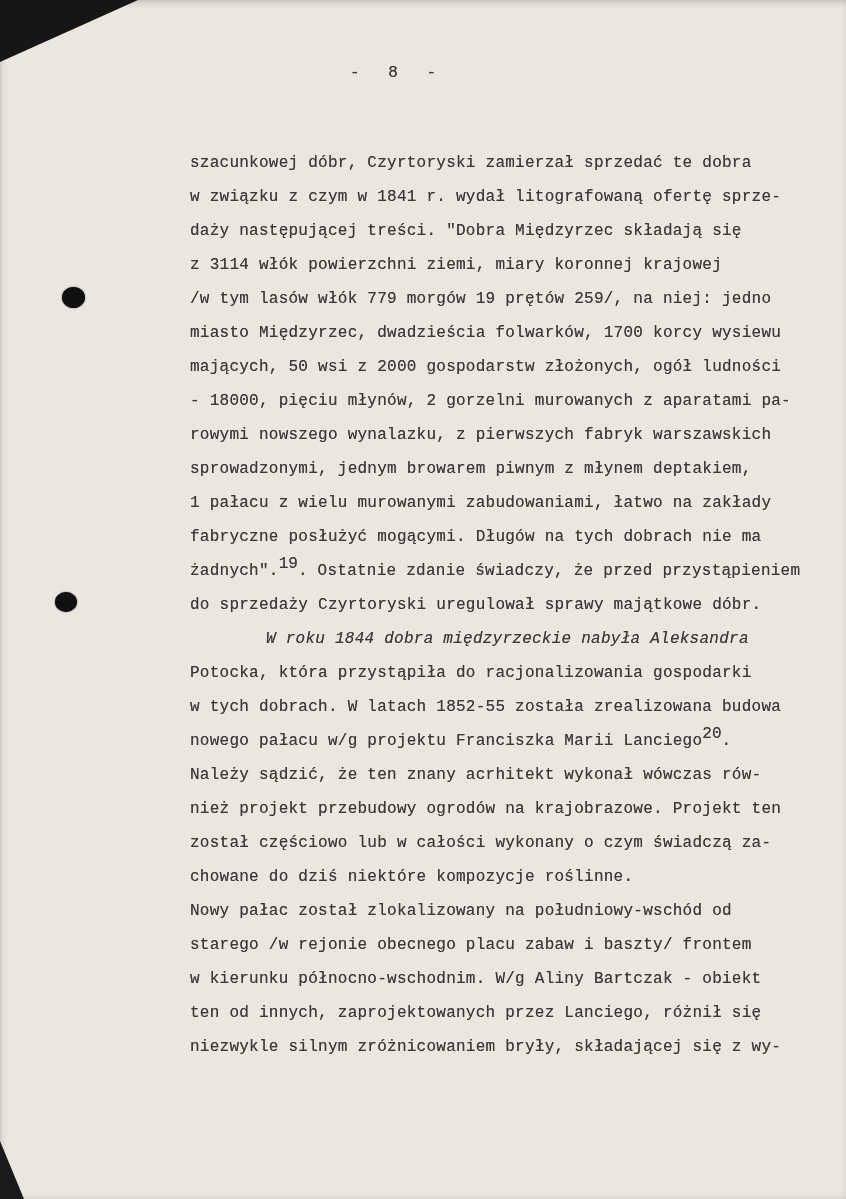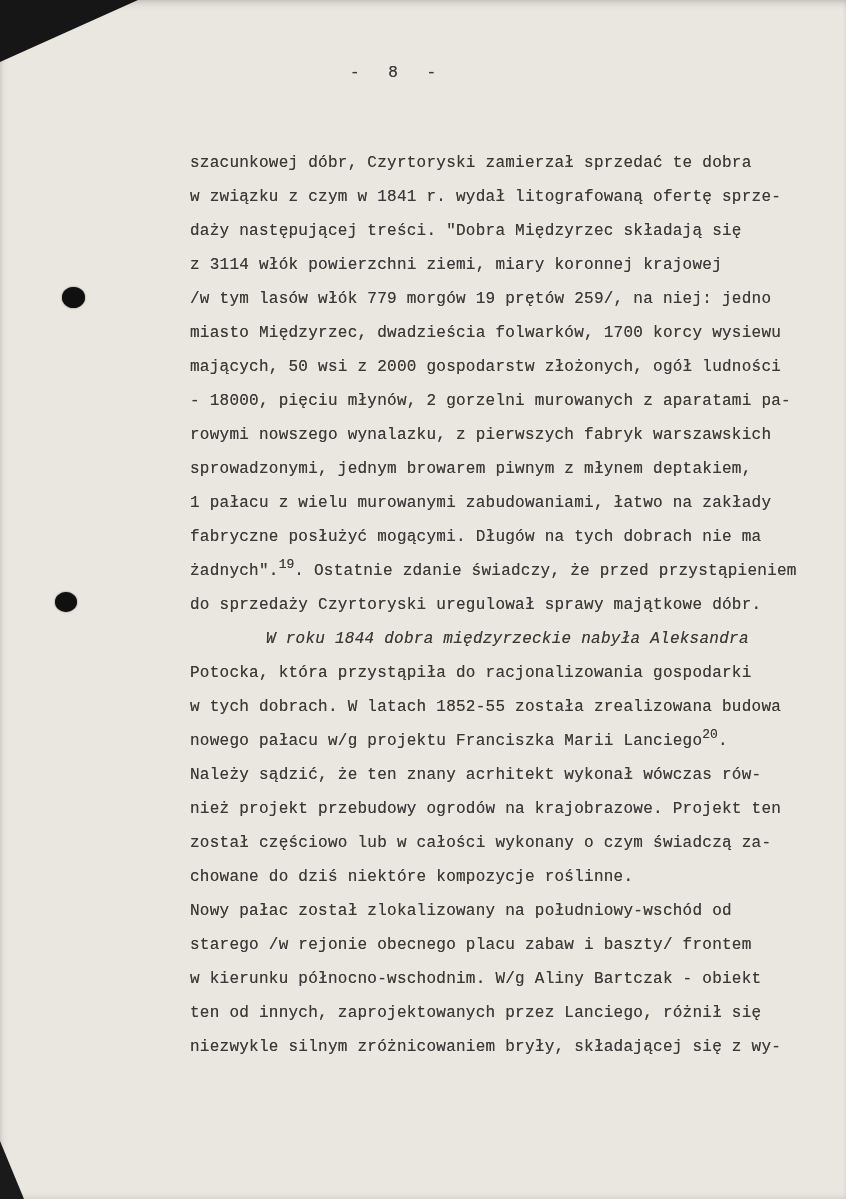--- a/index.html
+++ b/index.html
@@ -71,21 +71,21 @@
   }
   .body-text .line {
     height: 34px;
     white-space: pre;
   }
   .body-text .line.indent {
     padding-left: 76px;
     font-style: italic;
   }
   .sup {
-    font-size: 13px;
+    font-size: 16px;
     position: relative;
     top: -7px;
     letter-spacing: 0;
     text-align: center;
   }
 </style>
 </head>
 <body>
 
 <div class="page">

